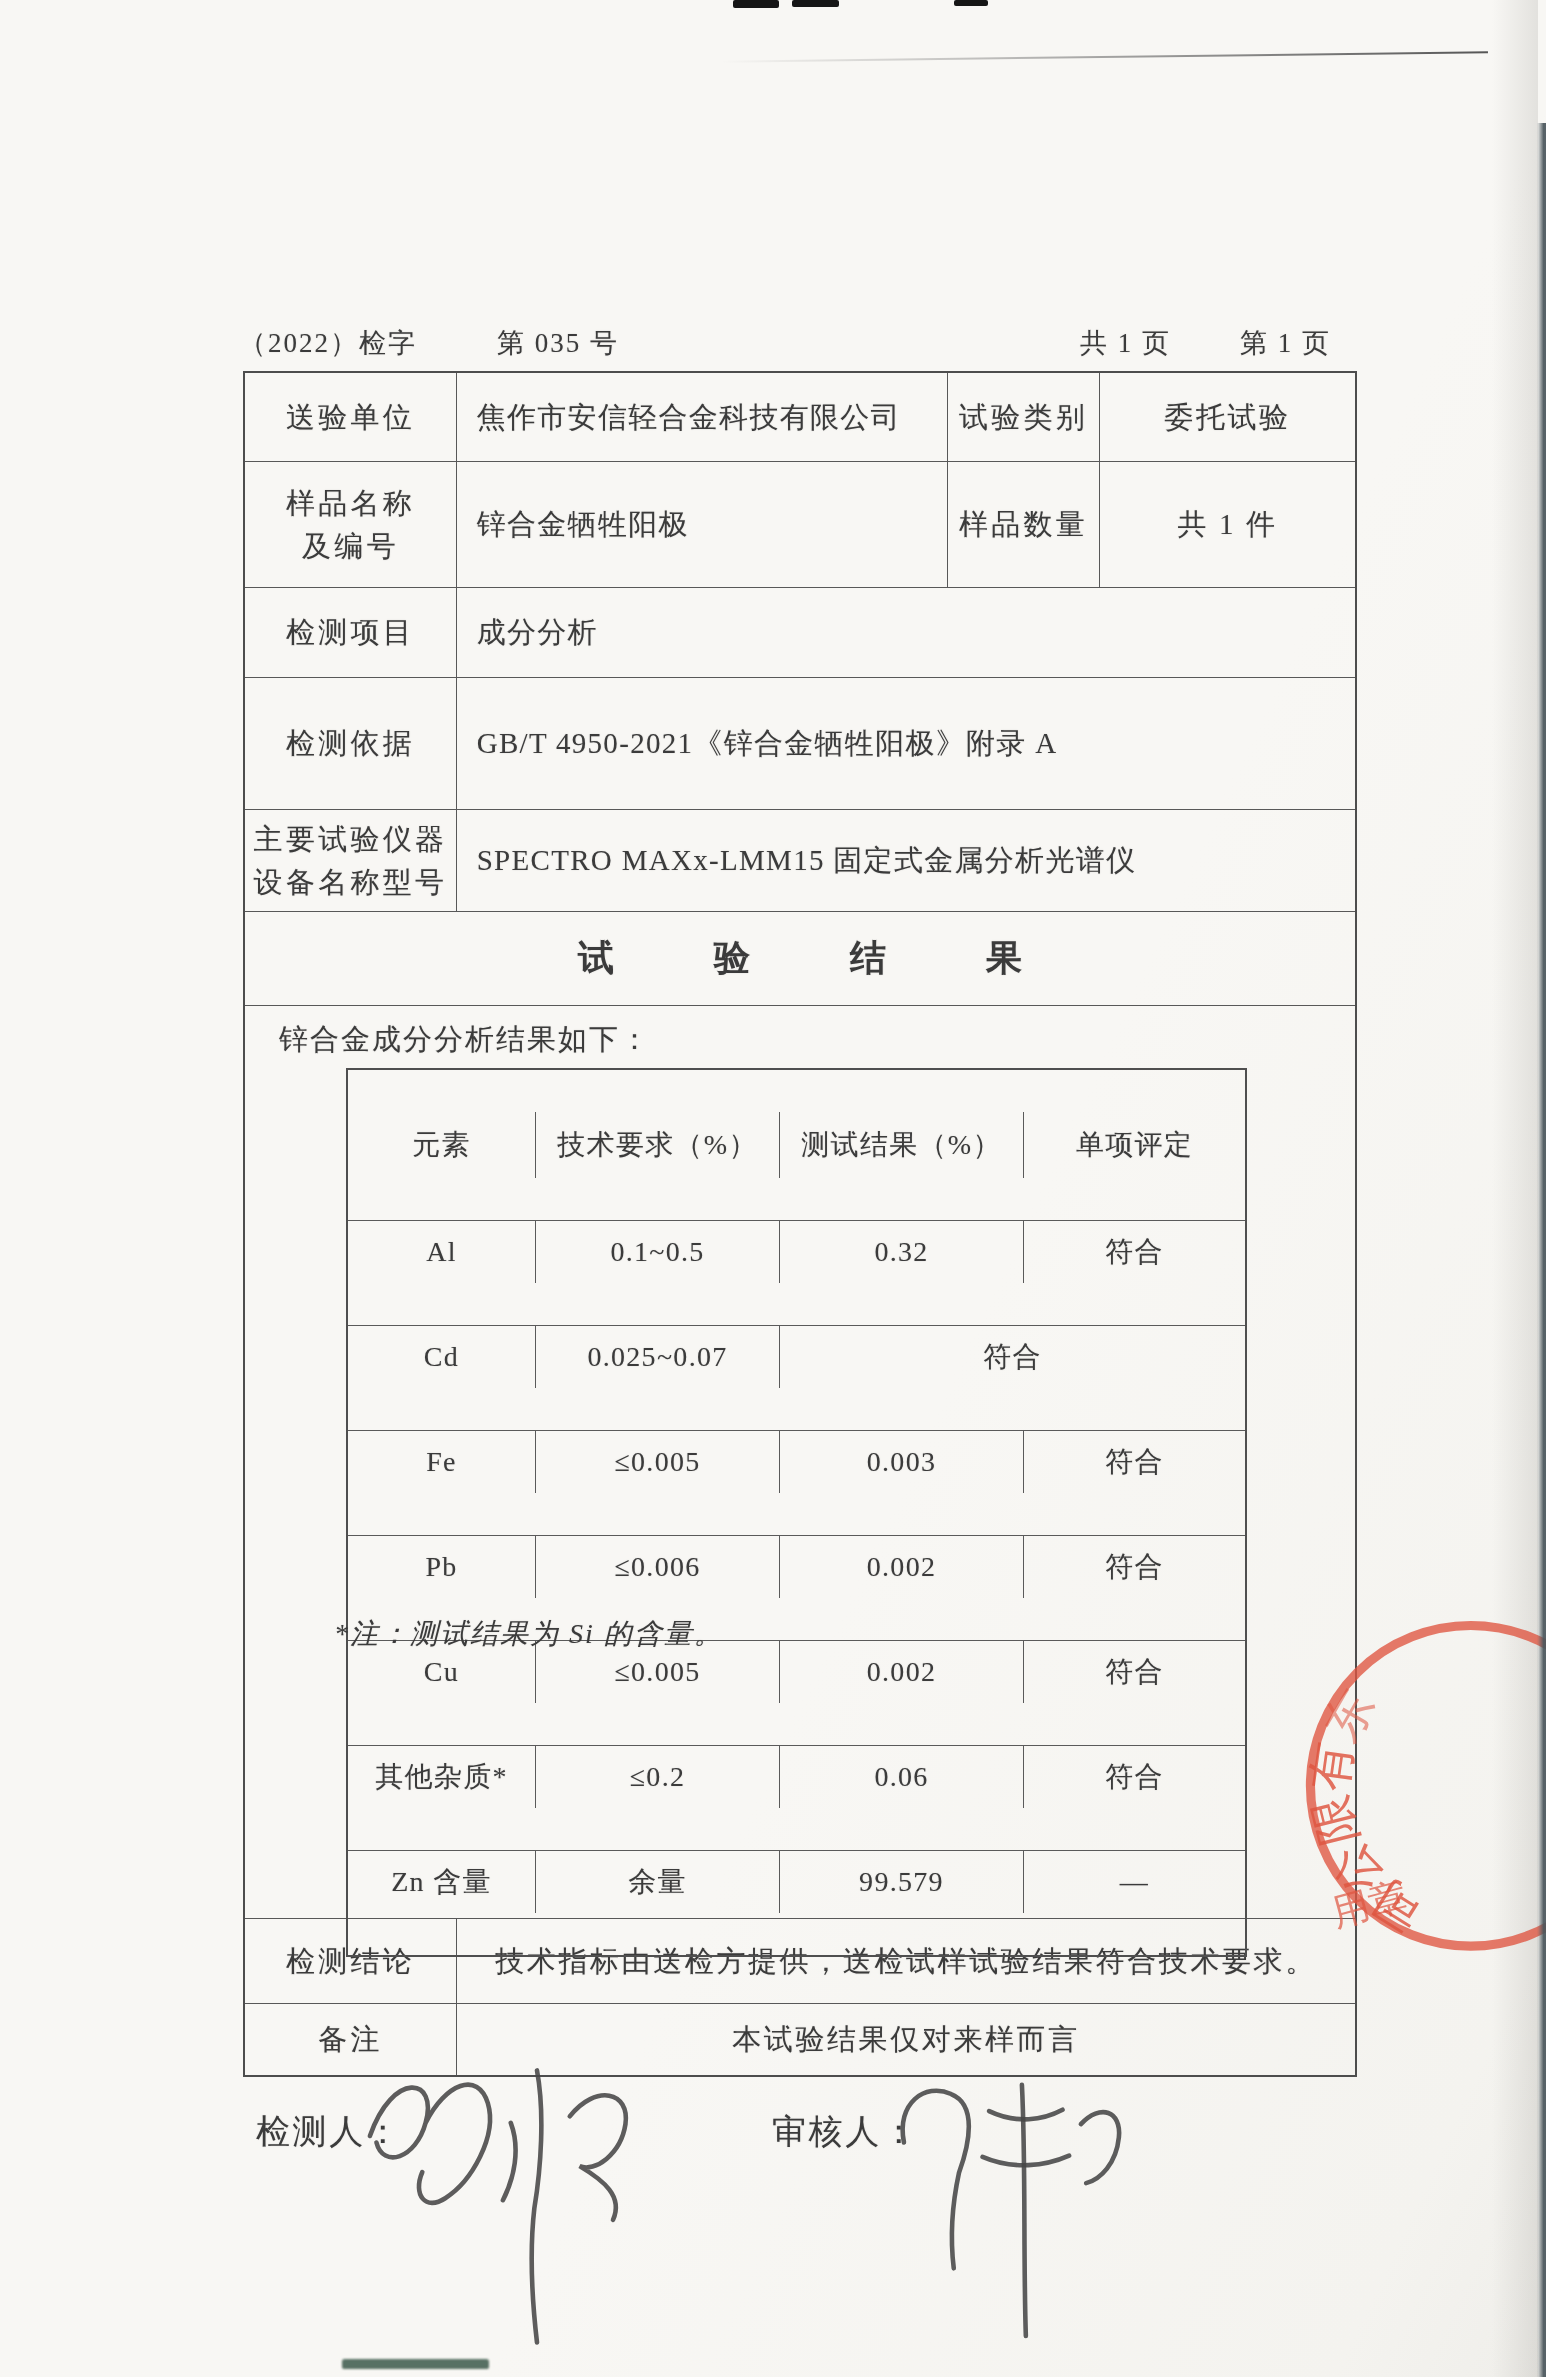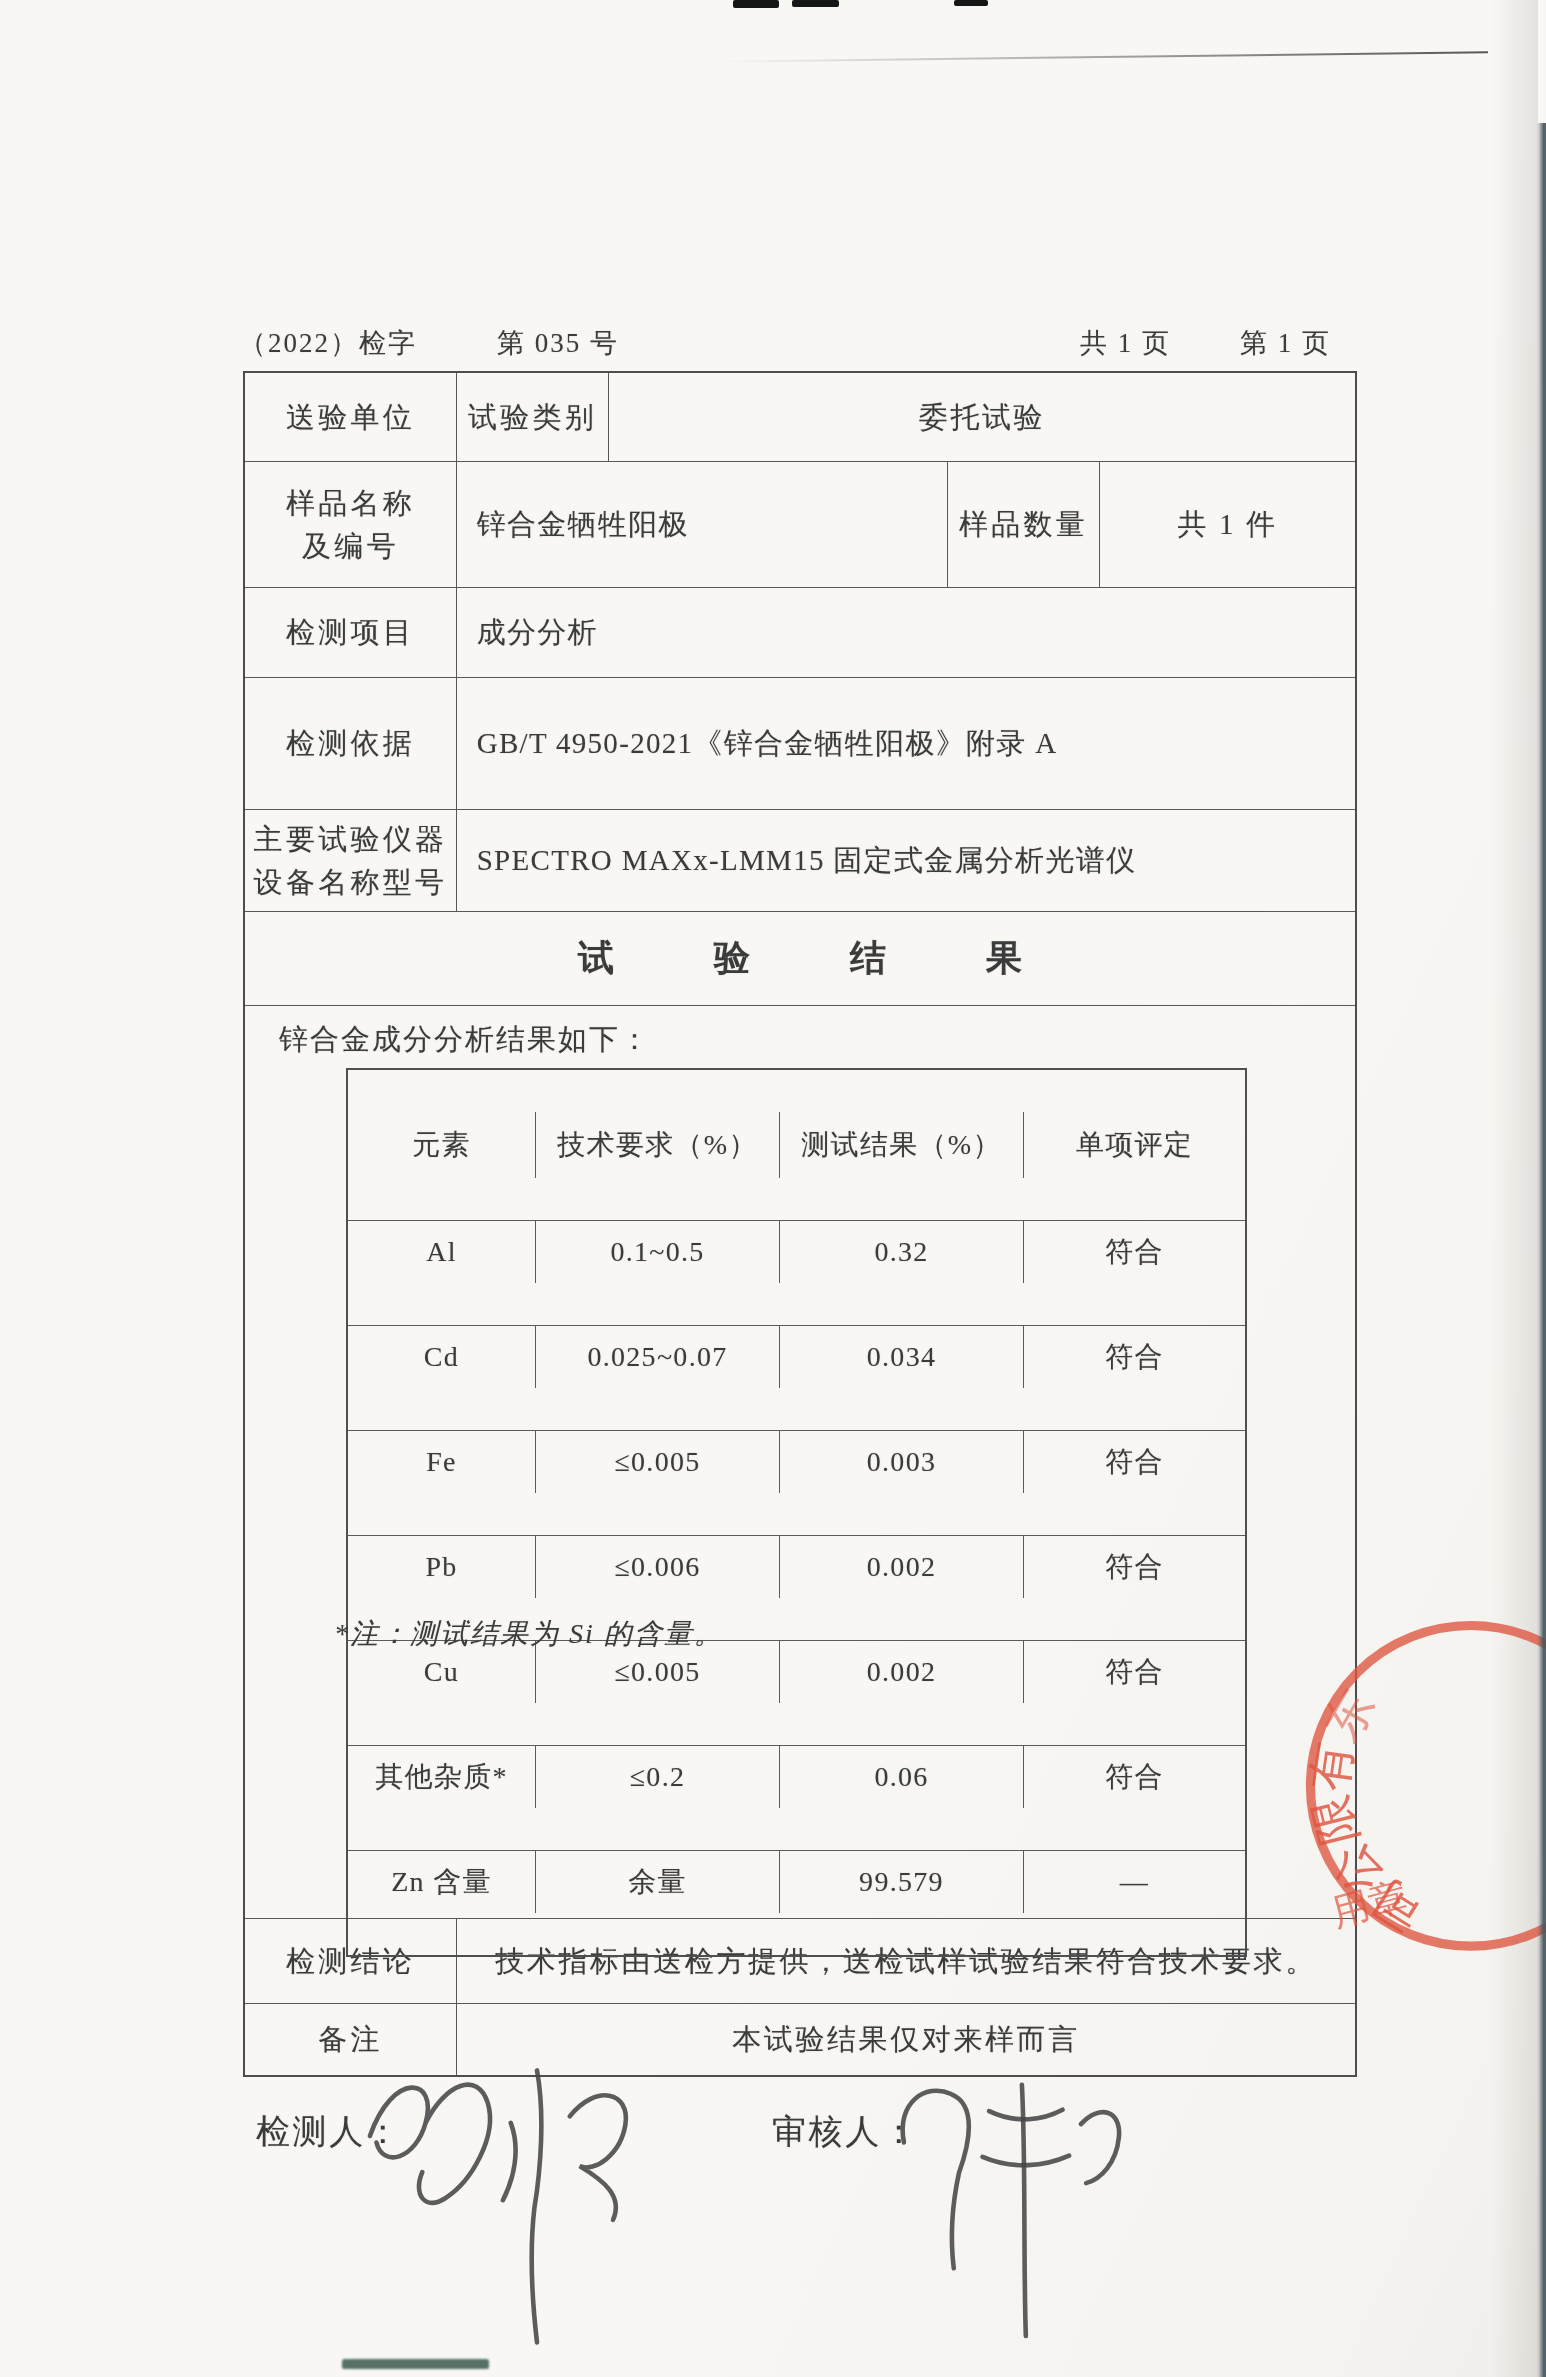--- a/index.html
+++ b/index.html
@@ -125,20 +125,21 @@
 
   <div class="meta meta-serial-prefix soft">（2022）检字</div>
   <div class="meta meta-serial-no soft">第 035 号</div>
   <div class="meta meta-total-pages soft">共 1 页</div>
   <div class="meta meta-page-no soft">第 1 页</div>
 
   <div class="outer-table">
 
     <div class="trow" style="height:88px">
       <div class="cell lbl soft" style="width:211px">送验单位</div>
+      <div class="cell val soft" style="width:491px">焦作市安信轻合金科技有限公司</div>
       <div class="cell lbl soft" style="width:152px">试验类别</div>
       <div class="cell ctr soft" style="flex:1">委托试验</div>
     </div>
 
     <div class="trow" style="height:126px">
       <div class="cell lbl soft" style="width:211px">样品名称
 及编号</div>
       <div class="cell val soft" style="width:491px">锌合金牺牲阳极</div>
       <div class="cell lbl soft" style="width:152px">样品数量</div>
       <div class="cell ctr soft" style="flex:1">共 1 件</div>
@@ -179,21 +180,20 @@
           </div>
           <div class="irow">
             <div class="icell c1 soft">Al</div>
             <div class="icell c2 soft">0.1~0.5</div>
             <div class="icell c3 soft">0.32</div>
             <div class="icell c4 soft">符合</div>
           </div>
           <div class="irow">
             <div class="icell c1 soft">Cd</div>
             <div class="icell c2 soft">0.025~0.07</div>
-            <div class="icell c3 soft">0.034</div>
             <div class="icell c4 soft">符合</div>
           </div>
           <div class="irow">
             <div class="icell c1 soft">Fe</div>
             <div class="icell c2 soft">≤0.005</div>
             <div class="icell c3 soft">0.003</div>
             <div class="icell c4 soft">符合</div>
           </div>
           <div class="irow">
             <div class="icell c1 soft">Pb</div>

